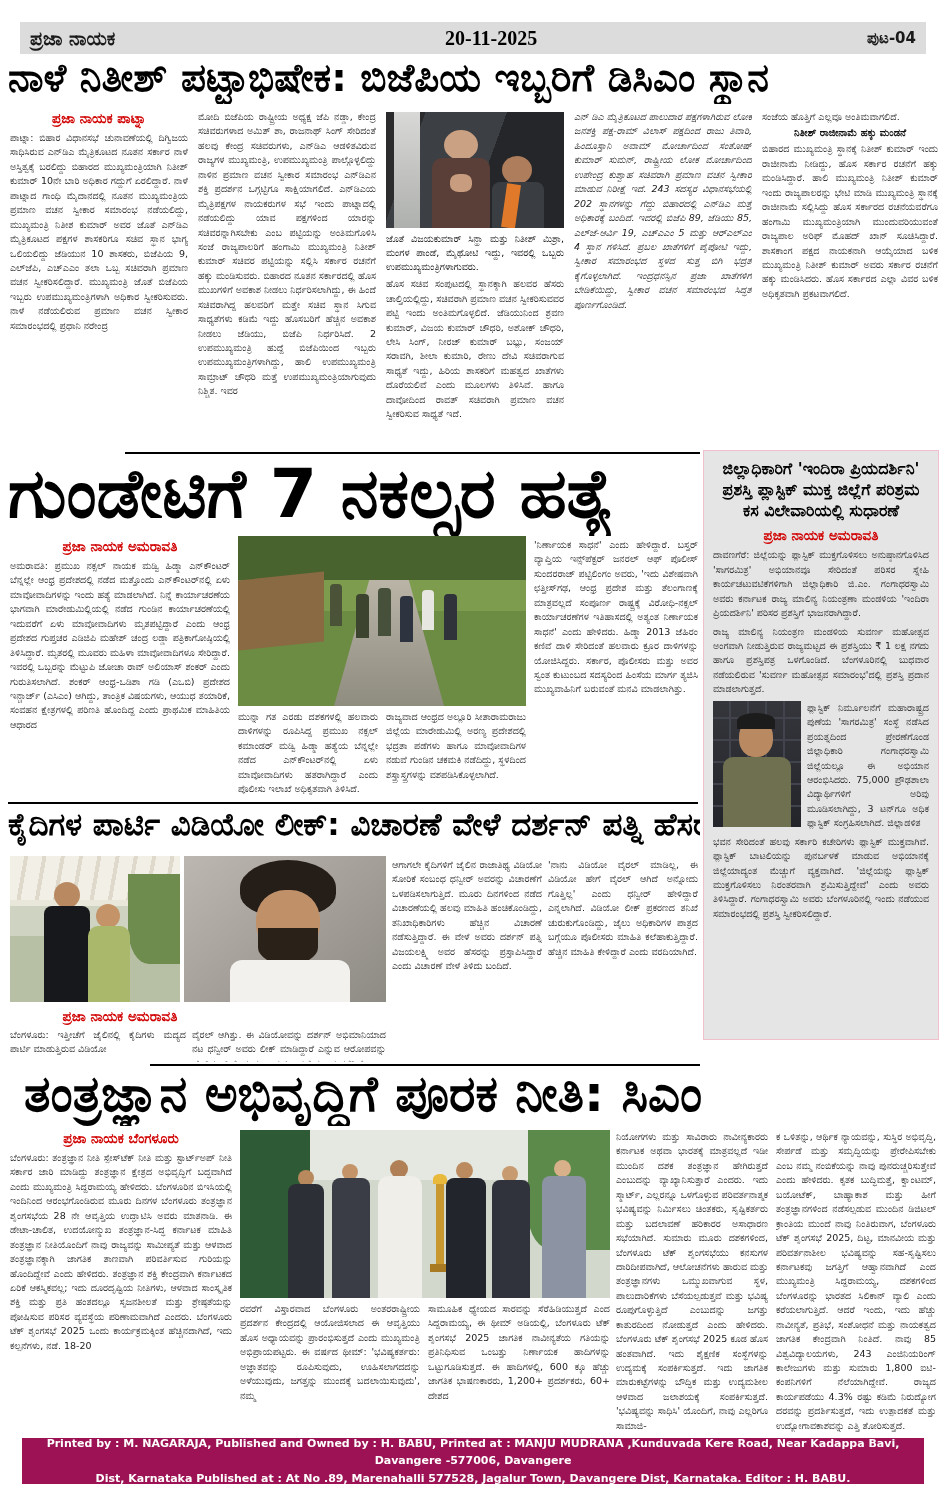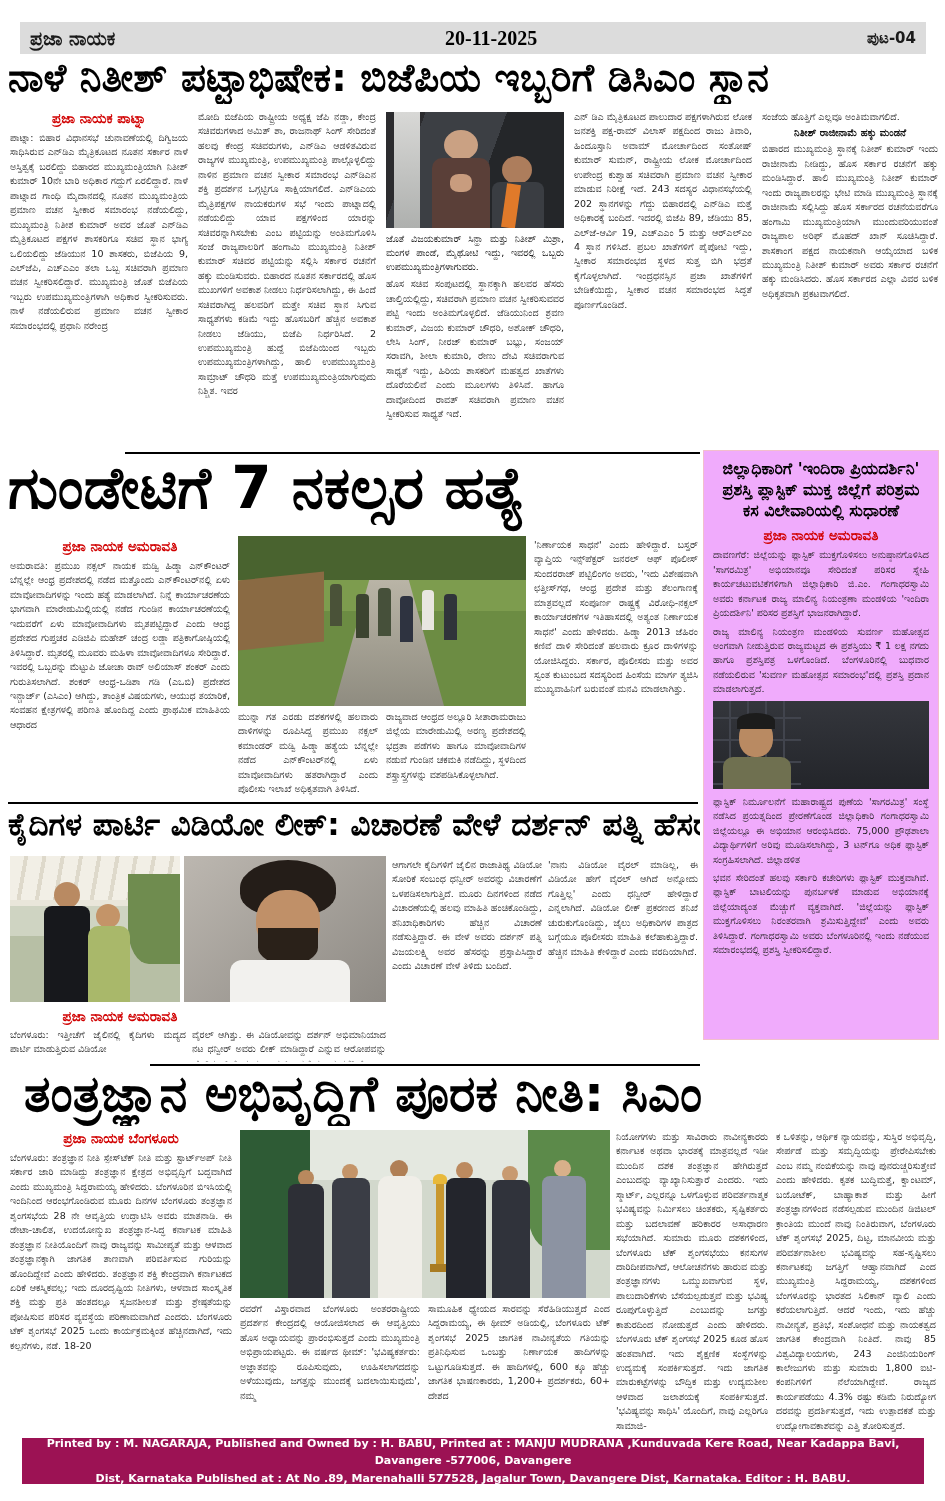--- a/index.html
+++ b/index.html
@@ -5,34 +5,34 @@
   html,body{margin:0;padding:0;background:#ffffff;}
   #page{position:relative;width:945px;height:1501px;background:#ffffff;overflow:hidden;
         font-family:"DejaVu Sans",sans-serif;color:#111;}
   .abs{position:absolute;}
   .strip{background:#dcdcdc;display:flex;align-items:center;justify-content:space-between;padding:0 10px;box-sizing:border-box;}
   .mast-name{font-size:19px;font-weight:bold;color:#1a1a1a;}
   .mast-date{font-size:20px;font-weight:bold;font-family:"Liberation Serif",serif;color:#000;}
   .mast-page{font-size:15px;font-weight:bold;color:#1a1a1a;}
   .headline{font-weight:bold;color:#000;line-height:1.05;white-space:nowrap;overflow:hidden;}
   .h1{font-size:39px;}
-  .h2{font-size:58px;}
+  .h2{font-size:68px;}
   .h3{font-size:31px;}
   .h4{font-size:50px;}
   .byline{color:#d10000;font-weight:bold;font-size:13.5px;margin:0 0 4px 0;text-align:center;}
   .body-p{font-size:9.5px;line-height:1.52;text-align:justify;margin:0;color:#1c1c1c;word-break:break-word;}
   .caption{font-size:9.5px;line-height:1.45;margin:2px 0 4px 0;color:#000;text-align:justify;}
   .col{overflow:hidden;}
   .rule{background:#000;}
   .photo{position:absolute;overflow:hidden;background:#888;}
   .photo div{position:absolute;}
-  .award-box{background:#f0abfc;border:1px solid #f2bfcd;box-sizing:border-box;padding:8px 9px;overflow:hidden;}
+  .award-box{background:#e5e5e5;border:1px solid #f2bfcd;box-sizing:border-box;padding:8px 9px;overflow:hidden;}
   .award-title{font-size:16px;font-weight:bold;text-align:center;line-height:1.3;color:#000;margin:0 0 6px 0;}
   .subhead{font-weight:bold;font-size:10px;text-align:center;margin:3px 0;}
-  .award-photo-row{display:flex;gap:6px;margin:4px 0;flex-direction:column;}
+  .award-photo-row{display:flex;gap:6px;margin:4px 0;}
   .footer{background:#9c1254;color:#ffffff;text-align:center;font-weight:bold;font-size:11px;line-height:1.6;
           display:flex;flex-direction:column;justify-content:center;}
 </style>
 </head>
 <body>
 
 <div id="page">
 
   <div class="abs strip" style="left:20px;top:22px;width:906px;height:32px;">
     <span class="mast-name">ಪ್ರಜಾ ನಾಯಕ</span>
@@ -57,21 +57,21 @@
     <div style="left:64px;top:62px;width:22px;height:18px;border-radius:40%;background:#c89c7e;"></div>
     <div style="left:116px;top:44px;width:30px;height:28px;border-radius:50%;background:#ad7d5c;"></div>
     <div style="left:106px;top:70px;width:52px;height:46px;border-radius:8px 8px 0 0;background:#3a3d42;"></div>
     <div style="left:118px;top:72px;width:14px;height:44px;background:#e07a2a;transform:rotate(8deg);"></div>
   </div>
   <div class="abs col" style="left:386px;top:230px;width:178px;height:222px;">
     <p class="caption">ಜೊತೆ ವಿಜಯಕುಮಾರ್ ಸಿನ್ಹಾ ಮತ್ತು ನಿತೀಶ್ ಮಿಶ್ರಾ, ಮಂಗಳ ಪಾಂಡೆ, ಮೈಥೋಟಿ ಇದ್ದು, ಇವರಲ್ಲಿ ಒಬ್ಬರು ಉಪಮುಖ್ಯಮಂತ್ರಿಗಳಾಗುವರು.</p>
     <p class="body-p">ಹೊಸ ಸಚಿವ ಸಂಪುಟದಲ್ಲಿ ಸ್ಥಾನಕ್ಕಾಗಿ ಹಲವರ ಹೆಸರು ಚಾಲ್ತಿಯಲ್ಲಿದ್ದು, ಸಚಿವರಾಗಿ ಪ್ರಮಾಣ ವಚನ ಸ್ವೀಕರಿಸುವವರ ಪಟ್ಟಿ ಇಂದು ಅಂತಿಮಗೊಳ್ಳಲಿದೆ. ಜೆಡಿಯುನಿಂದ ಶ್ರವಣ ಕುಮಾರ್, ವಿಜಯ ಕುಮಾರ್ ಚೌಧರಿ, ಅಶೋಕ್ ಚೌಧರಿ, ಲೇಸಿ ಸಿಂಗ್, ನೀರಜ್ ಕುಮಾರ್ ಬಬ್ಲು, ಸಂಜಯ್ ಸರಾವಗಿ, ಶೀಲಾ ಕುಮಾರಿ, ರೇಣು ದೇವಿ ಸಚಿವರಾಗುವ ಸಾಧ್ಯತೆ ಇದ್ದು, ಹಿರಿಯ ಶಾಸಕರಿಗೆ ಮಹತ್ವದ ಖಾತೆಗಳು ದೊರೆಯಲಿವೆ ಎಂದು ಮೂಲಗಳು ತಿಳಿಸಿವೆ. ಹಾಗೂ ದಾವೋದಿಂದ ರಾವತ್ ಸಚಿವರಾಗಿ ಪ್ರಮಾಣ ವಚನ ಸ್ವೀಕರಿಸುವ ಸಾಧ್ಯತೆ ಇದೆ.</p>
   </div>
 
-  <div class="abs col" style="left:574px;top:110px;width:178px;height:342px;">
+  <div class="abs col" style="left:574px;top:110px;width:178px;height:342px;font-style:italic;">
     <p class="body-p">ಎನ್ ಡಿಎ ಮೈತ್ರಿಕೂಟದ ಪಾಲುದಾರ ಪಕ್ಷಗಳಾಗಿರುವ ಲೋಕ ಜನಶಕ್ತಿ ಪಕ್ಷ-ರಾಮ್ ವಿಲಾಸ್ ಪಕ್ಷದಿಂದ ರಾಜು ತಿವಾರಿ, ಹಿಂದೂಸ್ತಾನಿ ಅವಾಮ್ ಮೋರ್ಚಾದಿಂದ ಸಂತೋಷ್ ಕುಮಾರ್ ಸುಮನ್, ರಾಷ್ಟ್ರೀಯ ಲೋಕ ಮೋರ್ಚಾದಿಂದ ಉಪೇಂದ್ರ ಕುಶ್ವಾಹ ಸಚಿವರಾಗಿ ಪ್ರಮಾಣ ವಚನ ಸ್ವೀಕಾರ ಮಾಡುವ ನಿರೀಕ್ಷೆ ಇದೆ. 243 ಸದಸ್ಯರ ವಿಧಾನಸಭೆಯಲ್ಲಿ 202 ಸ್ಥಾನಗಳನ್ನು ಗೆದ್ದು ಬಿಹಾರದಲ್ಲಿ ಎನ್‌ಡಿಎ ಮತ್ತೆ ಅಧಿಕಾರಕ್ಕೆ ಬಂದಿದೆ. ಇದರಲ್ಲಿ ಬಿಜೆಪಿ 89, ಜೆಡಿಯು 85, ಎಲ್‌ಜೆ-ಆರ್ವಿ 19, ಎಚ್‌ಎಎಂ 5 ಮತ್ತು ಆರ್‌ಎಲ್‌ಎಂ 4 ಸ್ಥಾನ ಗಳಿಸಿದೆ. ಪ್ರಬಲ ಖಾತೆಗಳಿಗೆ ಪೈಪೋಟಿ ಇದ್ದು, ಸ್ವೀಕಾರ ಸಮಾರಂಭದ ಸ್ಥಳದ ಸುತ್ತ ಬಿಗಿ ಭದ್ರತೆ ಕೈಗೊಳ್ಳಲಾಗಿದೆ. ಇಂದ್ರಧನಸ್ಸಿನ ಪ್ರಜಾ ಖಾತೆಗಳಿಗೆ ಬೇಡಿಕೆಯಿದ್ದು, ಸ್ವೀಕಾರ ವಚನ ಸಮಾರಂಭದ ಸಿದ್ಧತೆ ಪೂರ್ಣಗೊಂಡಿದೆ.</p>
   </div>
   <div class="abs col" style="left:762px;top:110px;width:176px;height:342px;">
     <p class="body-p">ಸಂಜೆಯ ಹೊತ್ತಿಗೆ ಎಲ್ಲವೂ ಅಂತಿಮವಾಗಲಿದೆ.</p>
     <div class="subhead">ನಿತೀಶ್ ರಾಜೀನಾಮೆ ಹಕ್ಕು ಮಂಡನೆ</div>
     <p class="body-p">ಬಿಹಾರದ ಮುಖ್ಯಮಂತ್ರಿ ಸ್ಥಾನಕ್ಕೆ ನಿತೀಶ್ ಕುಮಾರ್ ಇಂದು ರಾಜೀನಾಮೆ ನೀಡಿದ್ದು, ಹೊಸ ಸರ್ಕಾರ ರಚನೆಗೆ ಹಕ್ಕು ಮಂಡಿಸಿದ್ದಾರೆ. ಹಾಲಿ ಮುಖ್ಯಮಂತ್ರಿ ನಿತೀಶ್ ಕುಮಾರ್ ಇಂದು ರಾಜ್ಯಪಾಲರನ್ನು ಭೇಟಿ ಮಾಡಿ ಮುಖ್ಯಮಂತ್ರಿ ಸ್ಥಾನಕ್ಕೆ ರಾಜೀನಾಮೆ ಸಲ್ಲಿಸಿದ್ದು ಹೊಸ ಸರ್ಕಾರದ ರಚನೆಯವರೆಗೂ ಹಂಗಾಮಿ ಮುಖ್ಯಮಂತ್ರಿಯಾಗಿ ಮುಂದುವರಿಯುವಂತೆ ರಾಜ್ಯಪಾಲ ಅರಿಫ್ ಮೊಹದ್ ಖಾನ್ ಸೂಚಿಸಿದ್ದಾರೆ. ಶಾಸಕಾಂಗ ಪಕ್ಷದ ನಾಯಕನಾಗಿ ಆಯ್ಕೆಯಾದ ಬಳಿಕ ಮುಖ್ಯಮಂತ್ರಿ ನಿತೀಶ್ ಕುಮಾರ್ ಅವರು ಸರ್ಕಾರ ರಚನೆಗೆ ಹಕ್ಕು ಮಂಡಿಸಿದರು. ಹೊಸ ಸರ್ಕಾರದ ಎಲ್ಲಾ ವಿವರ ಬಳಿಕ ಅಧಿಕೃತವಾಗಿ ಪ್ರಕಟವಾಗಲಿದೆ.</p>
   </div>
 
   <div class="abs rule" style="left:125px;top:452px;width:575px;height:2px;"></div>
   <div class="abs headline h2" style="left:8px;top:458px;width:692px;height:78px;">ಗುಂಡೇಟಿಗೆ 7 ನಕಲ್ಸರ ಹತ್ಯೆ</div>

